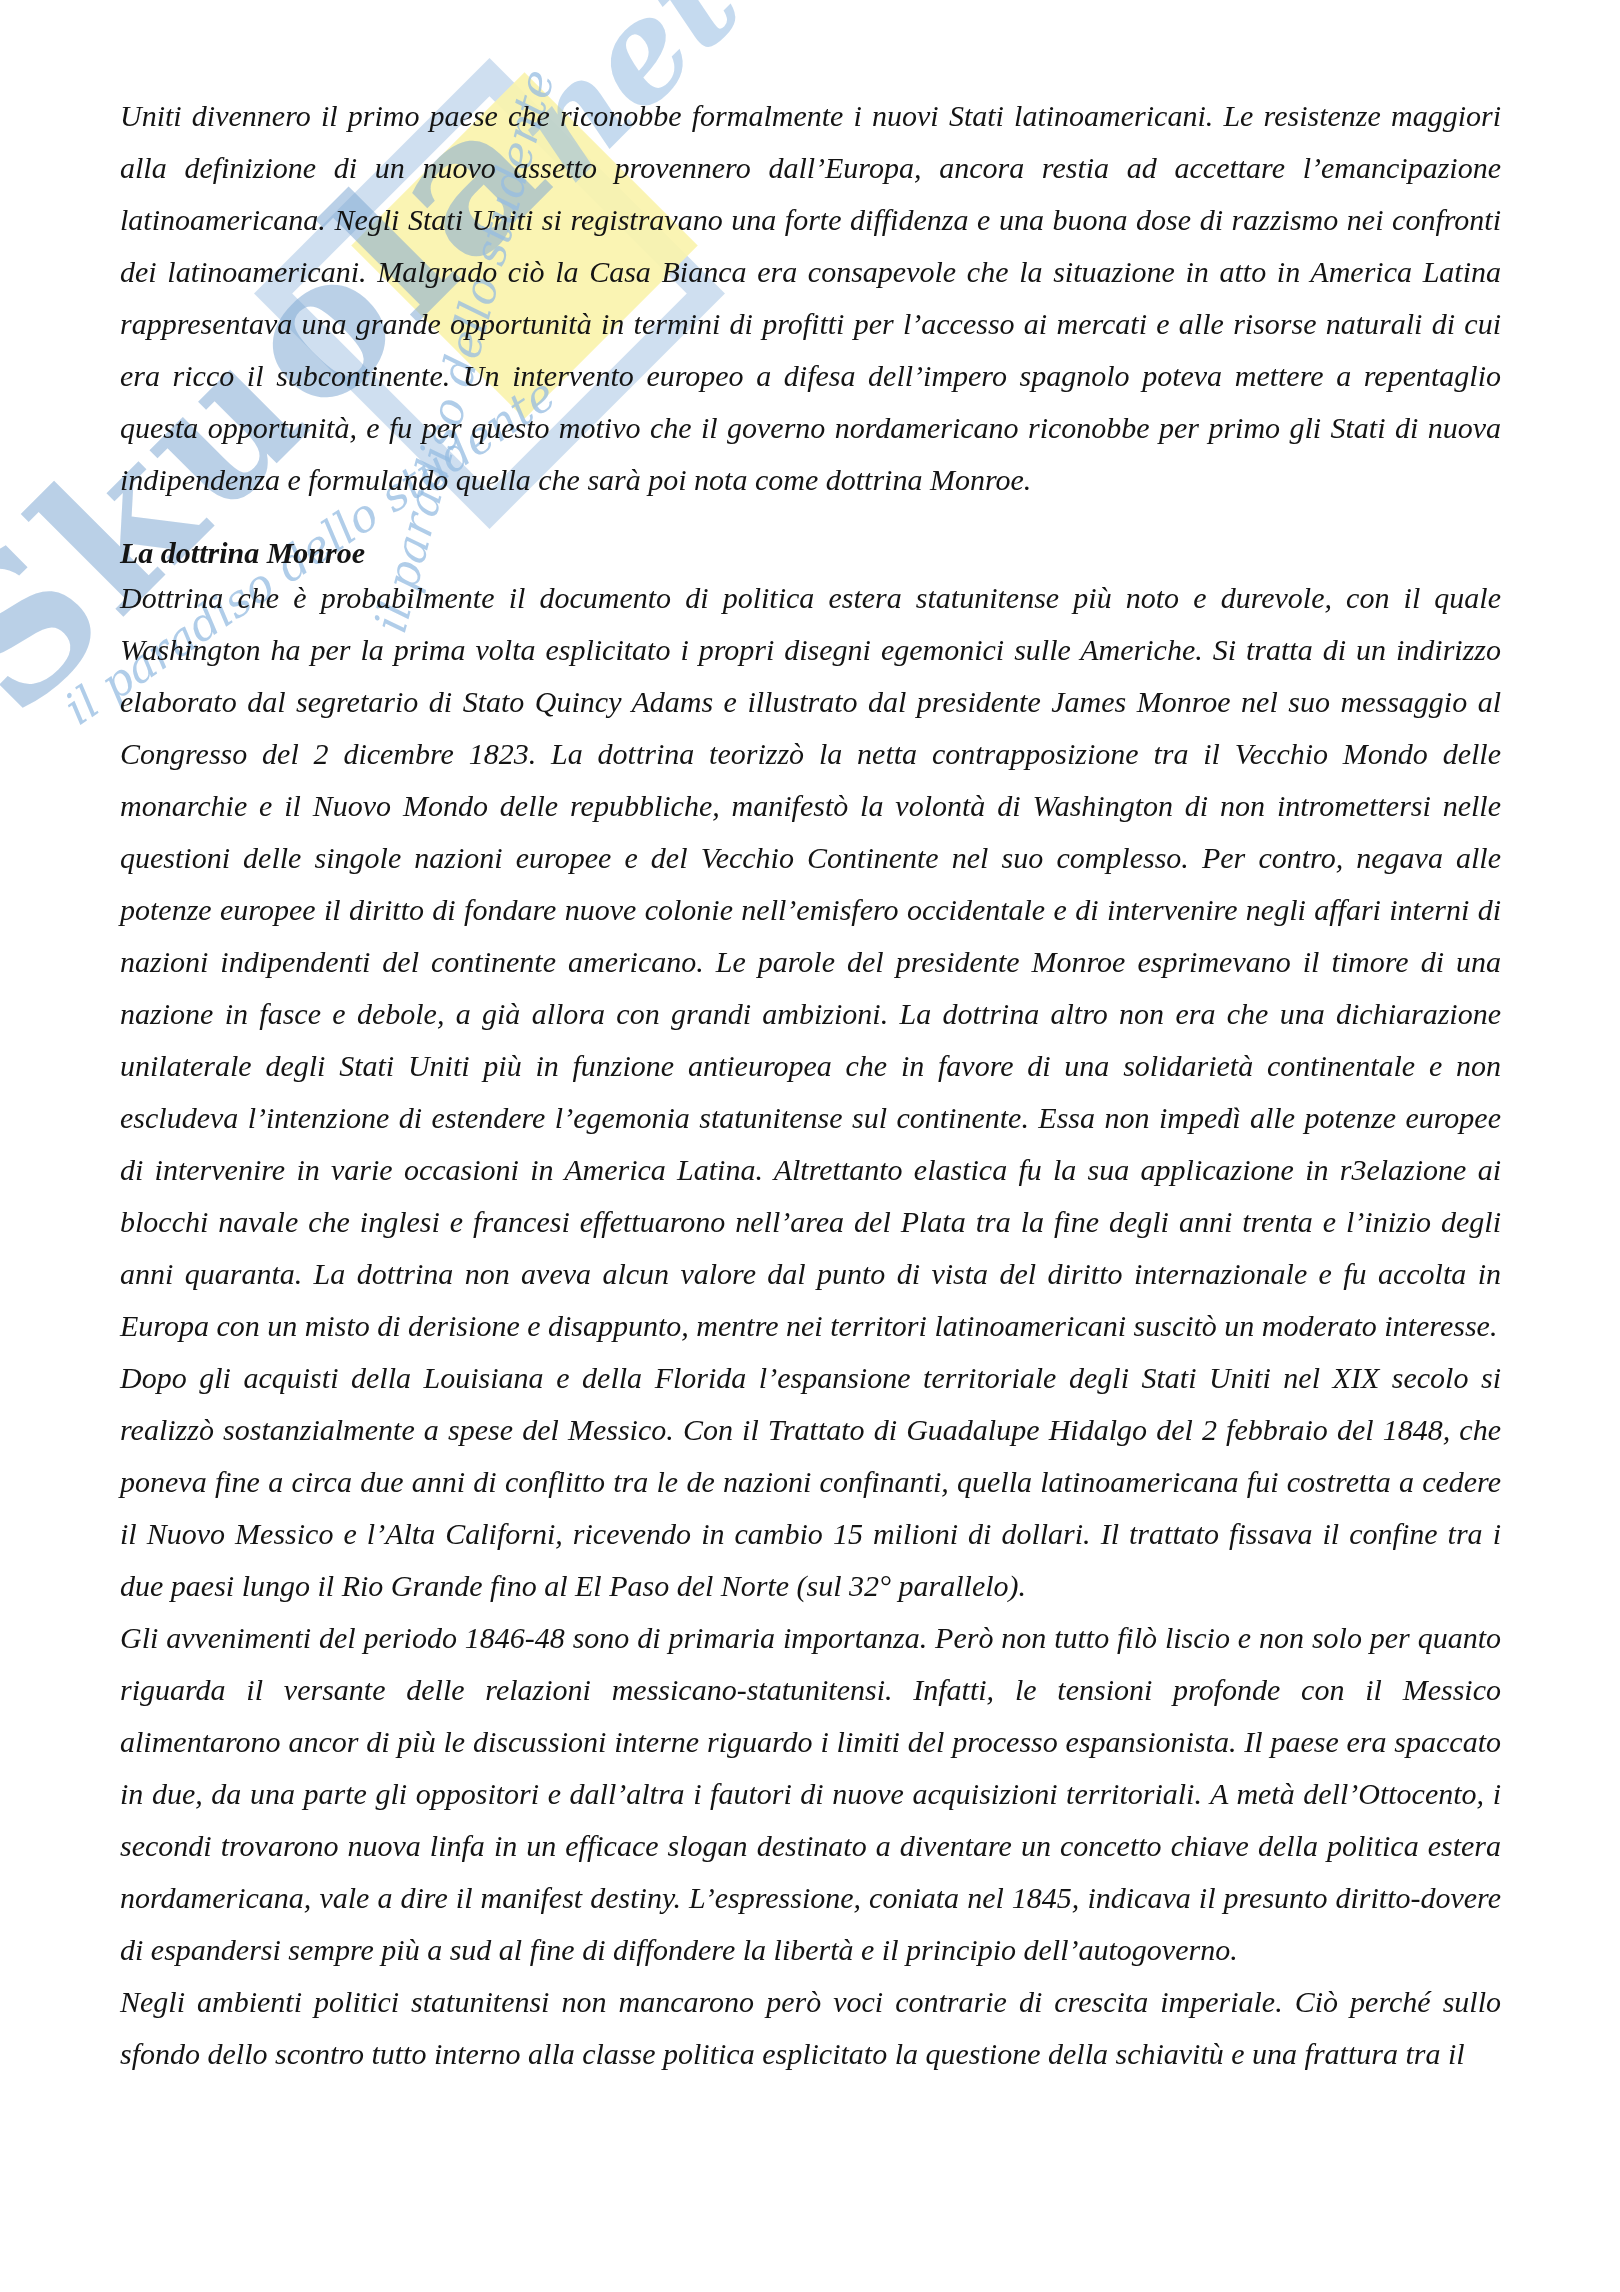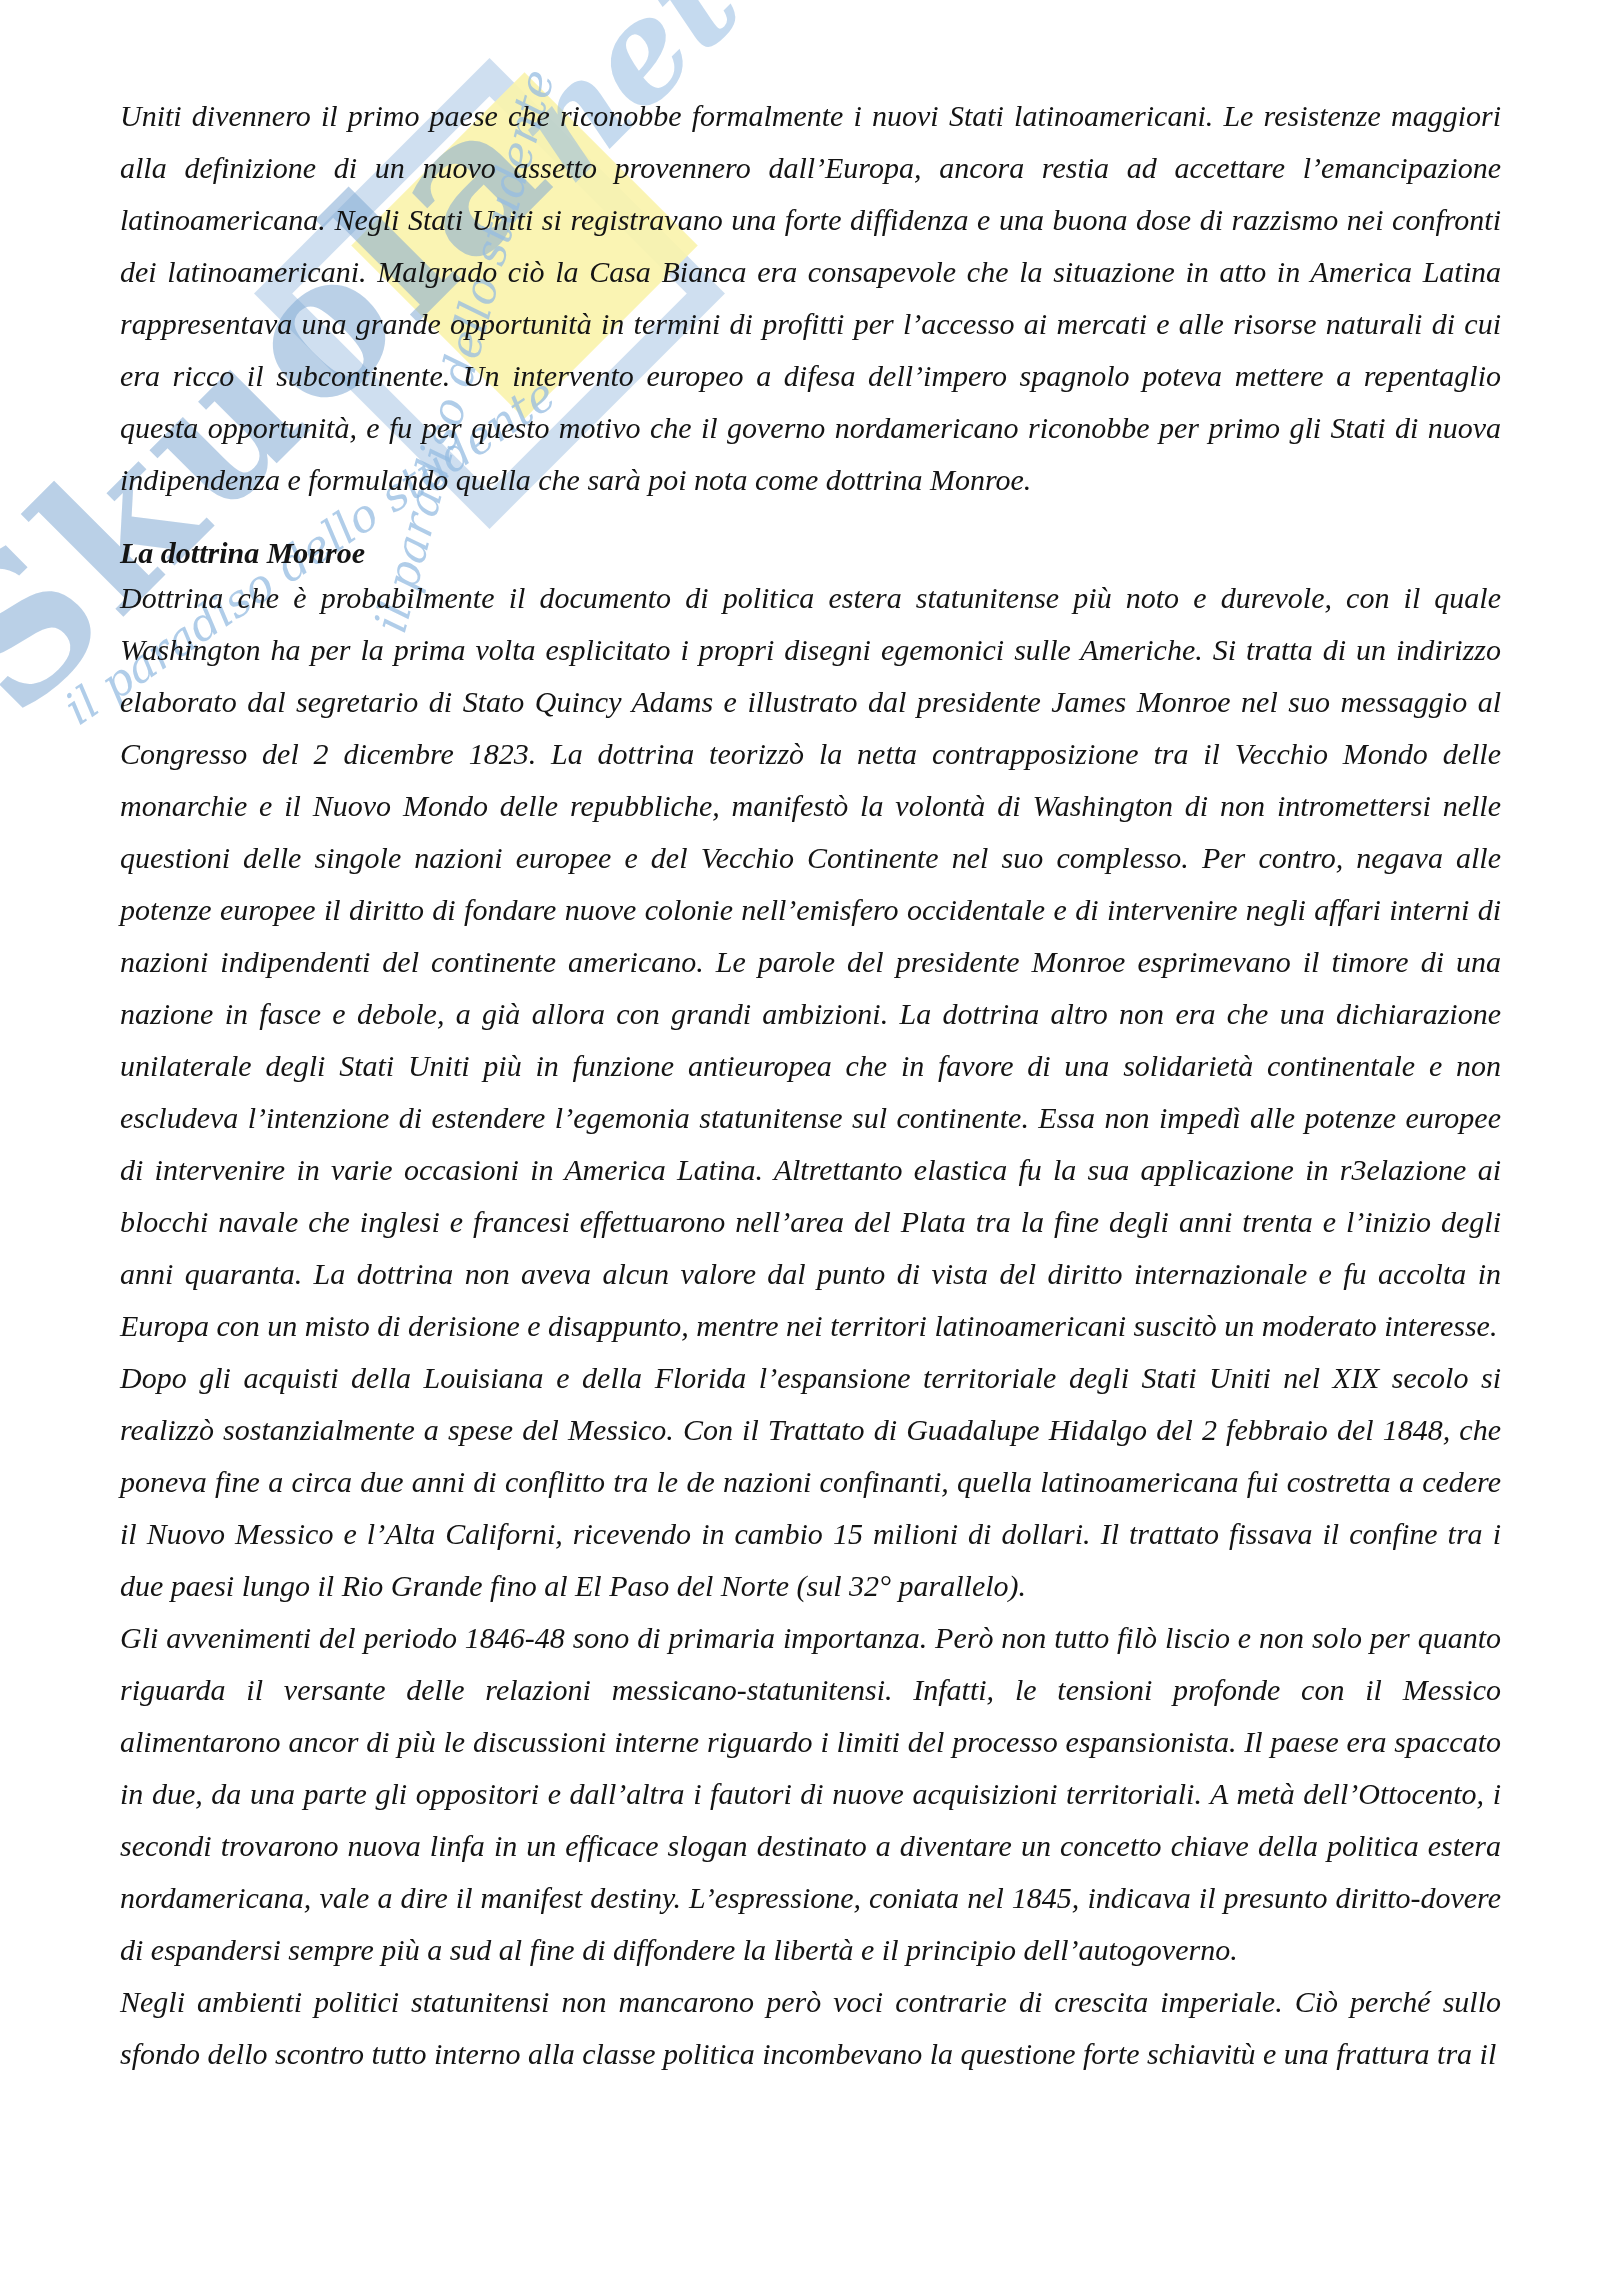--- a/index.html
+++ b/index.html
@@ -136,17 +136,17 @@
   </div>
 
   <div class="content">
     <p class="para">Uniti divennero il primo paese che riconobbe formalmente i nuovi Stati latinoamericani. Le resistenze maggiori alla definizione di un nuovo assetto provennero dall’Europa, ancora restia ad accettare l’emancipazione latinoamericana. Negli Stati Uniti si registravano una forte diffidenza e una buona dose di razzismo nei confronti dei latinoamericani. Malgrado ciò la Casa Bianca era consapevole che la situazione in atto in America Latina rappresentava una grande opportunità in termini di profitti per l’accesso ai mercati e alle risorse naturali di cui era ricco il subcontinente. Un intervento europeo a difesa dell’impero spagnolo poteva mettere a repentaglio questa opportunità, e fu per questo motivo che il governo nordamericano riconobbe per primo gli Stati di nuova indipendenza e formulando quella che sarà poi nota come dottrina Monroe.</p>
 
     <h2 class="heading">La dottrina Monroe</h2>
     <p class="para">Dottrina che è probabilmente il documento di politica estera statunitense più noto e durevole, con il quale Washington ha per la prima volta esplicitato i propri disegni egemonici sulle Americhe. Si tratta di un indirizzo elaborato dal segretario di Stato Quincy Adams e illustrato dal presidente James Monroe nel suo messaggio al Congresso del 2 dicembre 1823. La dottrina teorizzò la netta contrapposizione tra il Vecchio Mondo delle monarchie e il Nuovo Mondo delle repubbliche, manifestò la volontà di Washington di non intromettersi nelle questioni delle singole nazioni europee e del Vecchio Continente nel suo complesso. Per contro, negava alle potenze europee il diritto di fondare nuove colonie nell’emisfero occidentale e di intervenire negli affari interni di nazioni indipendenti del continente americano. Le parole del presidente Monroe esprimevano il timore di una nazione in fasce e debole, a già allora con grandi ambizioni. La dottrina altro non era che una dichiarazione unilaterale degli Stati Uniti più in funzione antieuropea che in favore di una solidarietà continentale e non escludeva l’intenzione di estendere l’egemonia statunitense sul continente. Essa  non impedì alle potenze europee di intervenire in varie occasioni in America Latina. Altrettanto elastica fu la sua applicazione in r3elazione ai blocchi navale che inglesi e francesi effettuarono nell’area del Plata tra la fine degli anni trenta e l’inizio degli anni quaranta. La dottrina non aveva alcun valore dal punto di vista del diritto internazionale e fu accolta in Europa con un misto di derisione e disappunto, mentre nei territori latinoamericani suscitò un moderato interesse.</p>
 
     <p class="para">Dopo gli acquisti della Louisiana e della Florida l’espansione territoriale degli Stati Uniti nel XIX secolo si realizzò sostanzialmente a spese del Messico. Con il Trattato di Guadalupe Hidalgo del 2 febbraio del 1848, che poneva fine a circa due anni di conflitto tra le de nazioni confinanti, quella latinoamericana fui costretta a cedere il Nuovo Messico e l’Alta Californi, ricevendo in cambio 15 milioni di dollari. Il trattato fissava il confine tra i  due paesi lungo il Rio Grande fino al El Paso del Norte (sul 32° parallelo).</p>
     <p class="para">Gli avvenimenti del periodo 1846-48 sono di primaria importanza. Però non tutto filò liscio e non solo per quanto riguarda il versante delle relazioni messicano-statunitensi. Infatti, le tensioni profonde con il Messico alimentarono ancor di più le discussioni interne riguardo i limiti del processo espansionista. Il paese era spaccato in due, da una parte gli oppositori e dall’altra i fautori di nuove acquisizioni territoriali. A metà dell’Ottocento, i secondi trovarono nuova linfa in un efficace slogan destinato a diventare un concetto chiave della politica estera nordamericana, vale a dire il manifest destiny. L’espressione, coniata nel 1845, indicava il presunto diritto-dovere di espandersi sempre più a sud al fine di diffondere la libertà e il principio dell’autogoverno.</p>
-    <p class="para">Negli ambienti politici statunitensi non mancarono però voci contrarie di crescita imperiale. Ciò perché sullo sfondo dello scontro tutto interno alla classe politica incombevano la questione forte schiavitù e una frattura tra il</p>
+    <p class="para">Negli ambienti politici statunitensi non mancarono però voci contrarie di crescita imperiale. Ciò perché sullo sfondo dello scontro tutto interno alla classe politica esplicitato la questione della schiavitù e una frattura tra il</p>
   </div>
 
 </div>
 
 
 </body></html>

